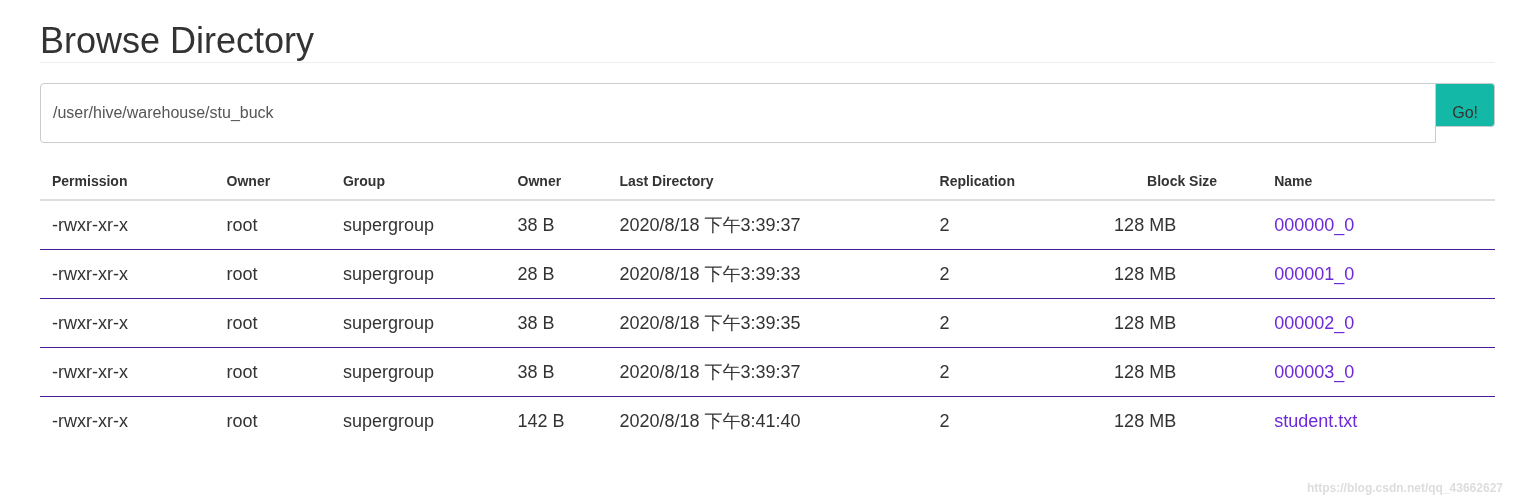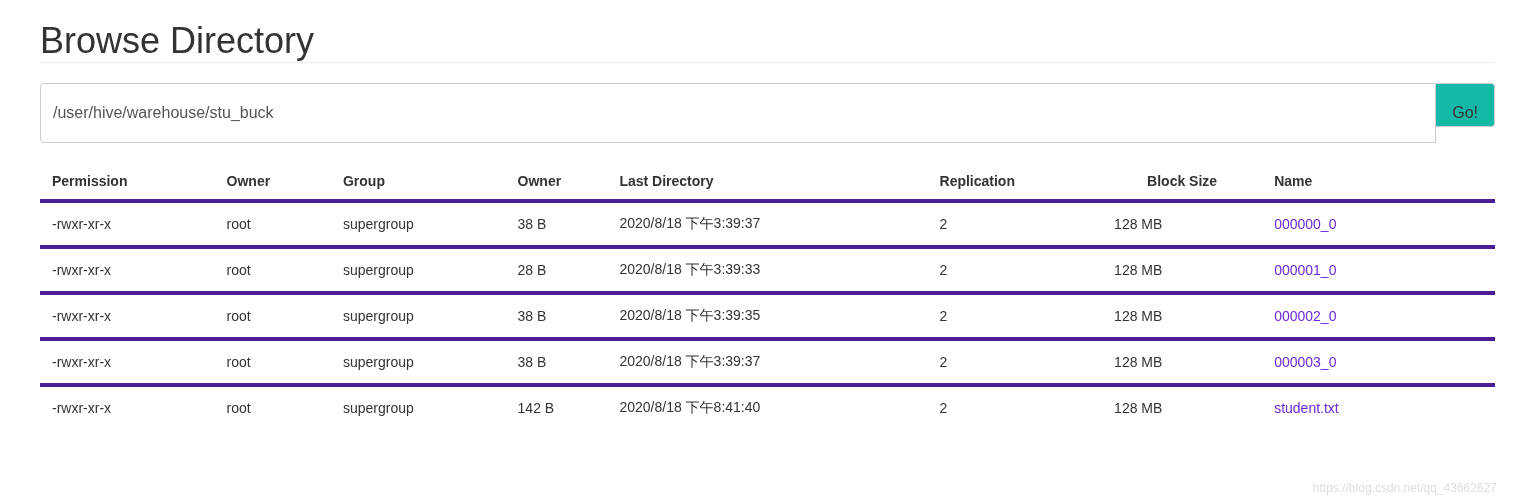--- a/index.html
+++ b/index.html
@@ -59,35 +59,36 @@
     th {
       text-align: left;
       font-weight: 700;
       font-size: 14px;
       color: #333;
       padding: 10px 12px;
       border-bottom: 2px solid #ddd;
     }
     td {
       padding: 12px 12px;
-      font-size: 14px;
+      font-size: 18px;
       color: #333;
-      border-top: 4px solid #4c1d95;
+      border-top: 1px solid #4c1d95;
     }
     td.name-cell a {
       color: #6d28d9;
       text-decoration: none;
     }
     .watermark {
       position: fixed;
-      right: 18px;
+      right: 12px;
       bottom: 6px;
       font-size: 12px;
       color: #ddd;
       pointer-events: none;
+      font-weight: bold;
     }
     .col-perm { width: 12%; }
     .col-owner { width: 8%; }
     .col-group { width: 12%; }
     .col-size { width: 7%; }
     .col-last { width: 22%; }
     .col-repl { width: 12%; }
     .col-block { width: 11%; text-align: center; }
     .col-name { width: 16%; }
   </style>

